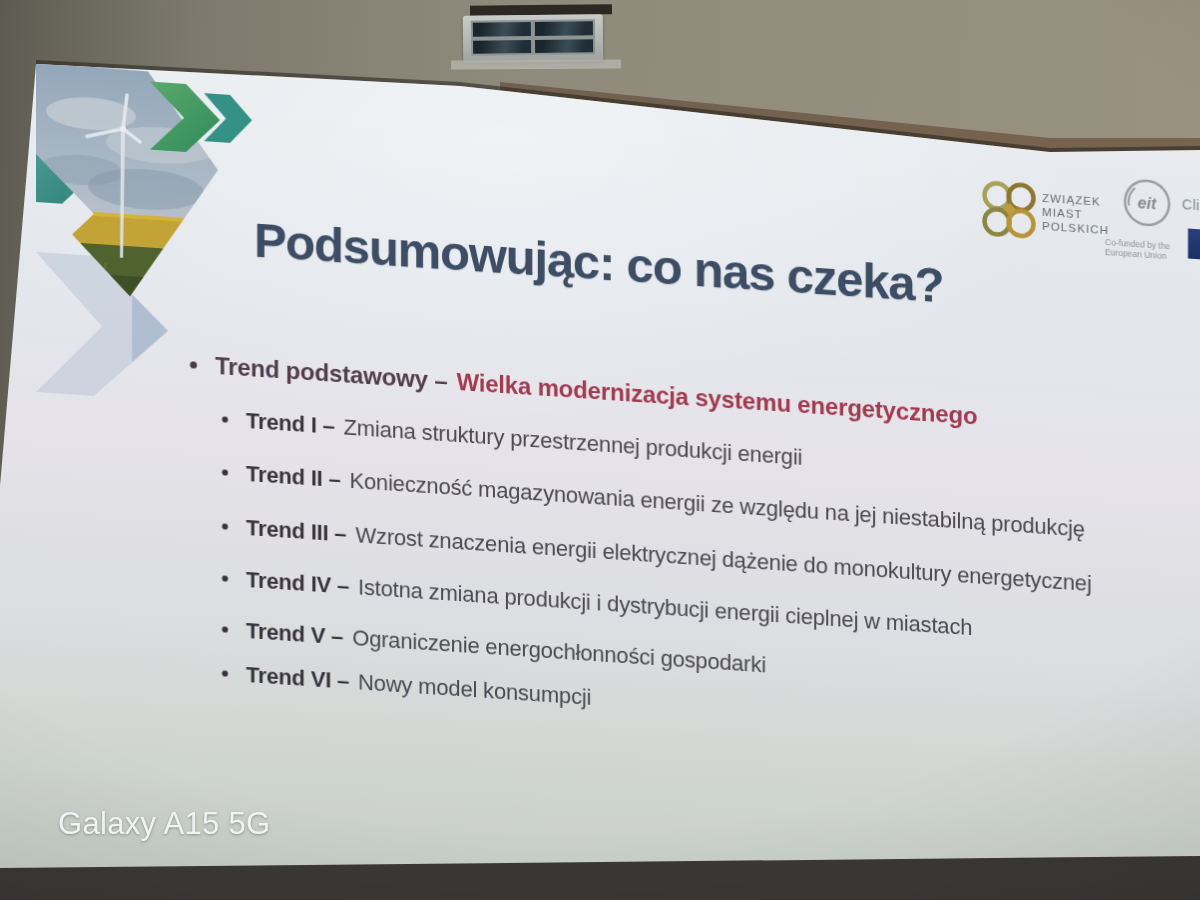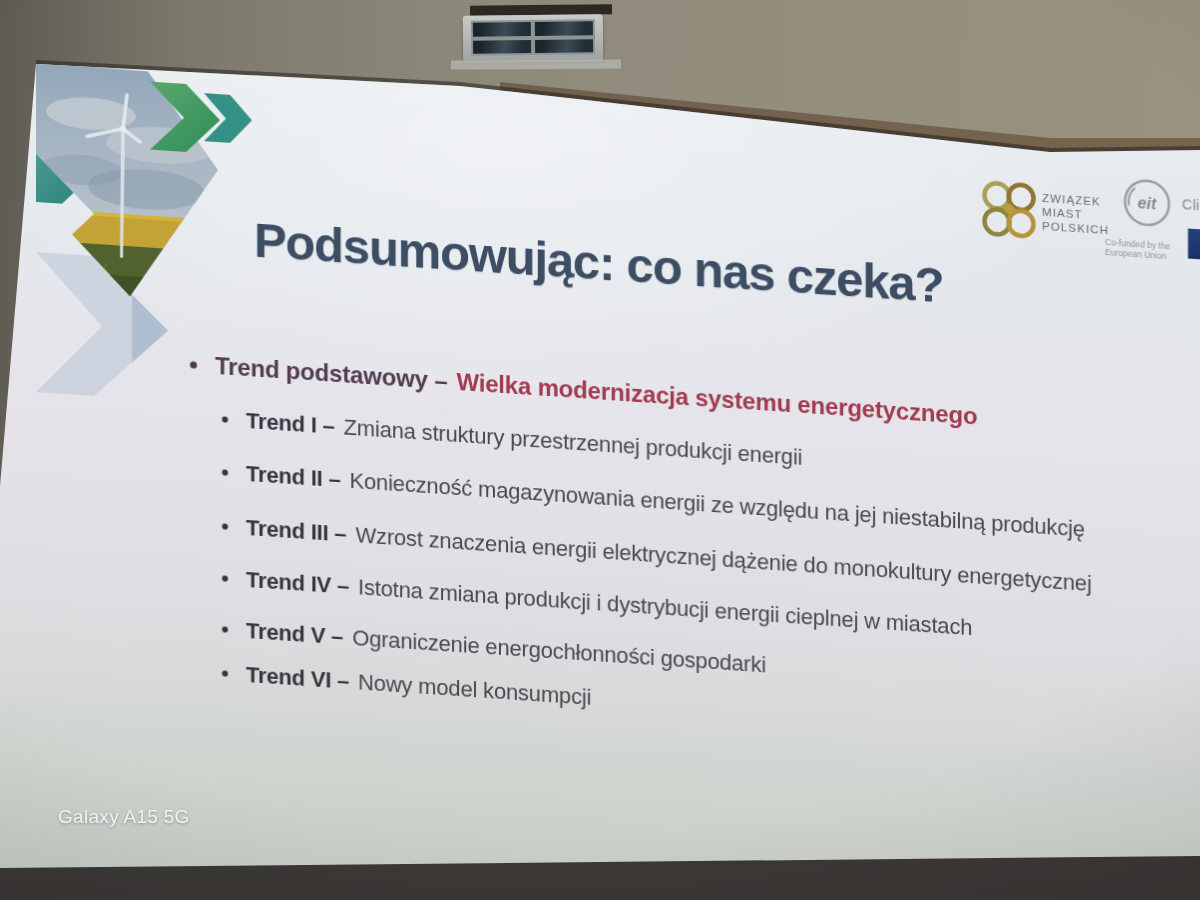--- a/index.html
+++ b/index.html
@@ -52,21 +52,21 @@
   .bullet .lbl{font-weight:700;margin-right:9px;}
   .lvl1{left:154px;font-size:24px;}
   .lvl1 .dot{width:7px;height:7px;background:#4a3b4a;margin-right:18px;}
   .lvl1 .lbl{color:#523c4f;}
   .lvl1 .txt{color:#a23a50;font-weight:600;}
   .lvl2{left:186px;font-size:22px;}
   .lvl2 .dot{width:6px;height:6px;background:#38333f;margin-right:18px;}
   .lvl2 .lbl{color:#38333f;}
   .lvl2 .txt{color:#4b4850;}
 
-  .watermark{position:absolute;left:58px;top:806px;font-size:19px;color:#f0f3f3;
+  .watermark{position:absolute;left:58px;top:806px;font-size:31px;color:#f0f3f3;
       letter-spacing:.3px;text-shadow:0 1px 3px rgba(0,0,0,.3);}
   .vignette{position:absolute;inset:0;pointer-events:none;
       background:radial-gradient(115% 95% at 46% 40%,rgba(0,0,0,0) 55%,rgba(0,0,0,.08) 78%,rgba(0,0,0,.22) 100%);}
 </style>
 </head>
 <body>
 
 <div class="frame">
 
   <div class="wall-bottom"></div>

